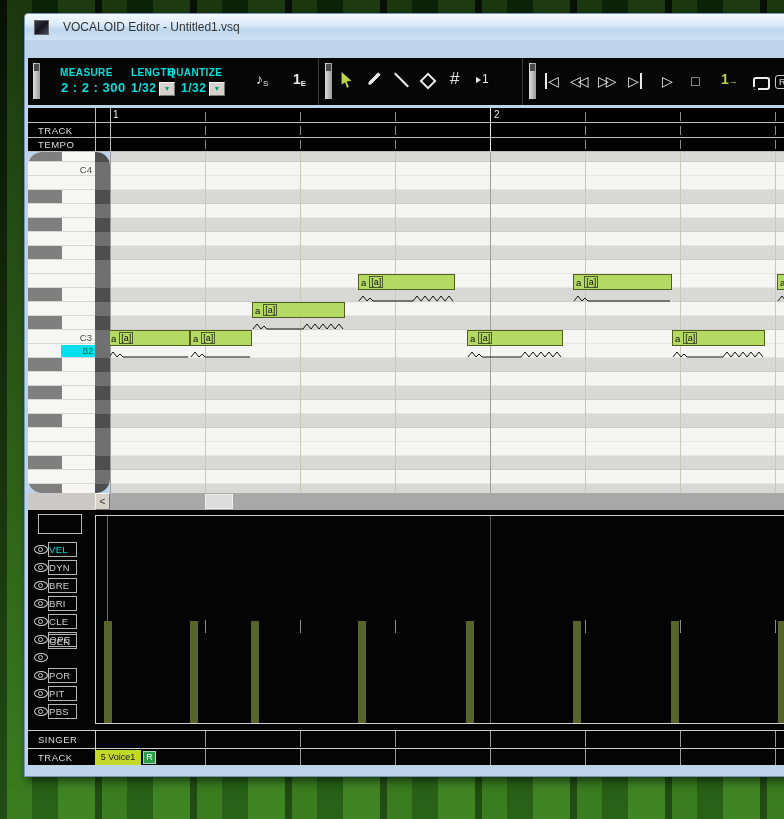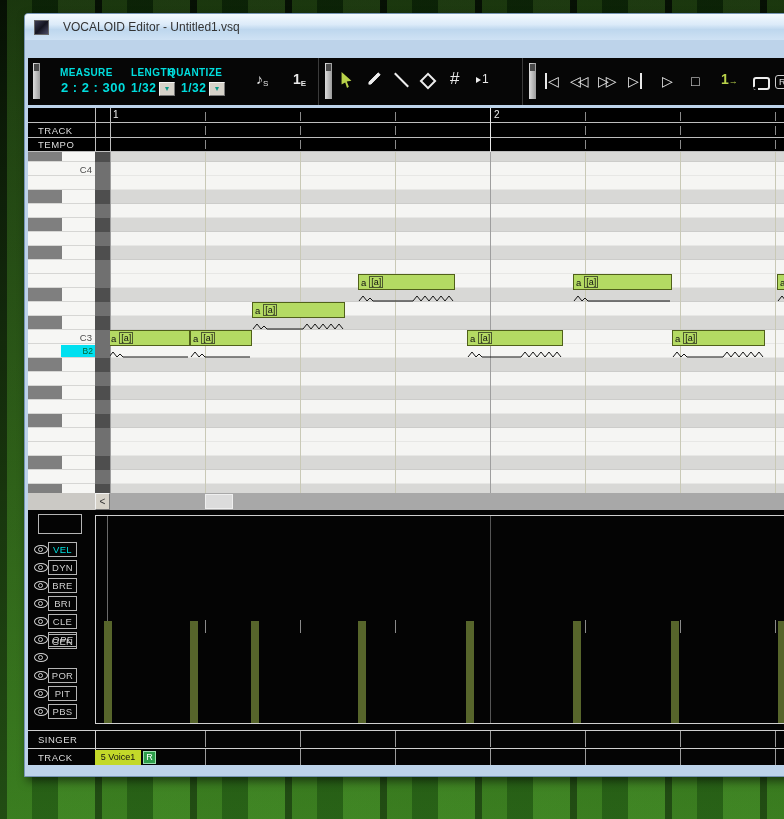--- a/index.html
+++ b/index.html
@@ -37,35 +37,35 @@
   .diamond{width:8px;height:8px;border:2px solid #ededed;transform:rotate(45deg);}
   .instri{width:0;height:0;border-left:5px solid #ededed;border-top:3px solid transparent;border-bottom:3px solid transparent;display:inline-block;margin-right:1px;}
   .loopico{width:13px;height:9px;border:2px solid #ededed;border-radius:3px;}
   .loopico::after{content:"";position:absolute;left:-3px;bottom:-3px;border-right:6px solid #060606;border-top:3px solid transparent;border-bottom:3px solid transparent;}
   .rwbtn{border:1px solid #cfcfcf;border-radius:3px;font-size:9px;padding:1px 3px;color:#e0e0e0;}
   .hdr{left:28px;top:108px;width:756px;height:44px;background:#000;}
   .hline{height:1px;background:#bdbdbd;}
   .vline{width:1px;background:#bdbdbd;}
   .hdrlab{font-size:9.5px;color:#dcdcdc;letter-spacing:.5px;}
   .mnum{font-size:10px;color:#ededed;}
-  .keys{left:28px;top:152px;width:82px;height:341px;overflow:hidden;background:#f4f4f2;}
+  .keys{left:28px;top:152px;width:82px;height:341px;overflow:hidden;background:#f4f4f2;border-radius:14px;}
   .grid{left:110px;top:152px;width:674px;height:341px;overflow:hidden;background:#f4f4f2;}
   .krow{left:0;width:67px;height:14px;border-bottom:1px solid rgba(0,0,0,.13);box-sizing:border-box;background:#f6f6f4;}
   .ktab{left:0;width:34px;height:13px;background:#7f7f7f;}
   .kgut{left:67px;width:15px;height:14px;}
   .klab{font-size:9.5px;color:#4a4a4a;}
   .grow{left:0;width:674px;height:14px;box-sizing:border-box;border-bottom:1px solid rgba(0,0,0,.055);}
   .note{background:#b4da63;border:1px solid #50601a;box-sizing:border-box;height:16px;display:flex;align-items:center;
     font-size:9.5px;color:#101010;padding-left:2px;white-space:nowrap;overflow:hidden;cursor:pointer;}
   .ph{border:1px solid rgba(20,20,20,.65);padding:0 1px;margin-left:3px;font-size:9px;line-height:10px;}
   .hscr{left:28px;top:493px;width:756px;height:17px;background:#a8a8a8;}
   .lower{left:28px;top:510px;width:756px;height:255px;background:#040404;}
   .eye{width:12px;height:7px;border:1px solid #cfcfcf;border-radius:50%;}
   .eye::after{content:"";position:absolute;left:3px;top:1px;width:3px;height:3px;border:1px solid #cfcfcf;border-radius:50%;}
-  .ctlbtn{width:27px;height:13px;border:1px solid #b5b5b5;font-size:9.5px;line-height:13px;text-align:center;color:#cfcfcf;cursor:pointer;letter-spacing:.3px;}
+  .ctlbtn{width:27px;height:13px;border:1px solid #b5b5b5;font-size:9.5px;line-height:13px;text-align:left;color:#cfcfcf;cursor:pointer;letter-spacing:.3px;}
   .bar{width:8px;background:#57652b;}
   .ftlab{font-size:9.5px;color:#dcdcdc;letter-spacing:.5px;}
 </style>
 </head>
 <body>
 
 <div class="stage">
 
   <div class="a win"></div>
 

